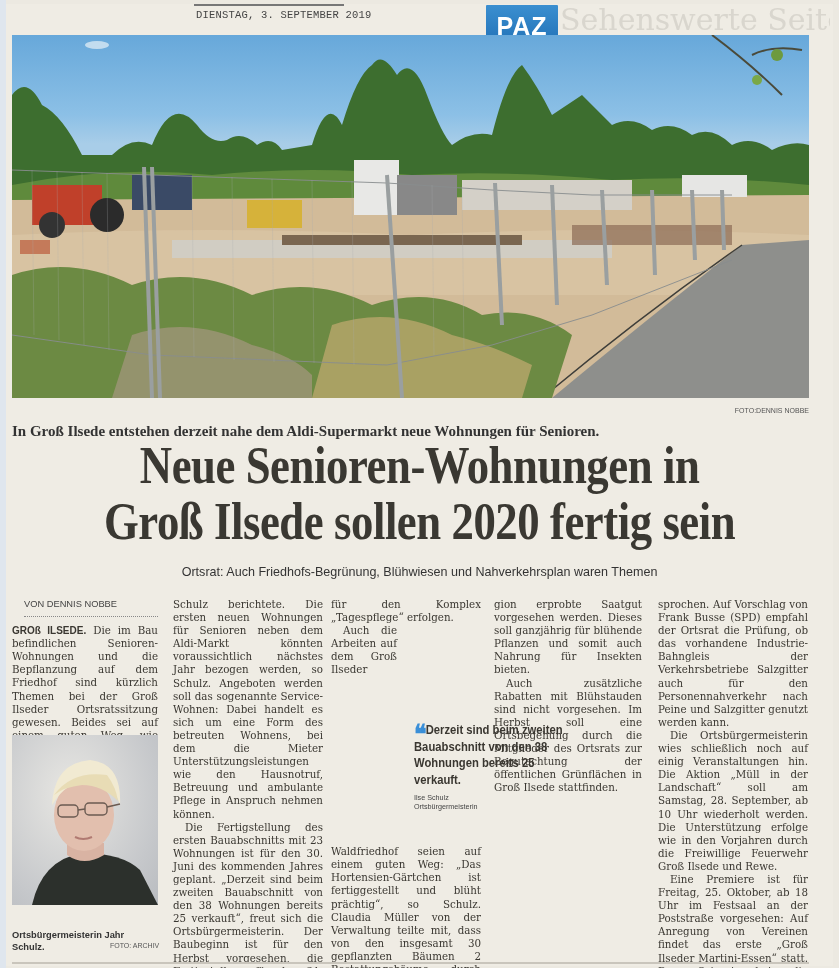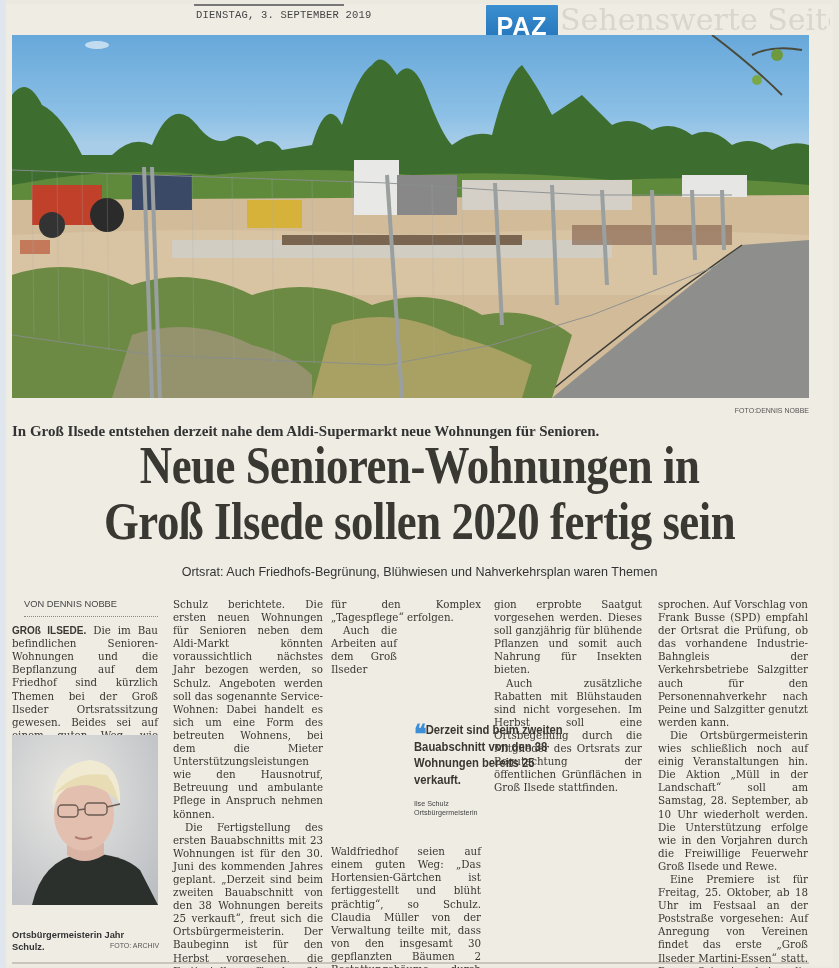--- a/index.html
+++ b/index.html
@@ -98,21 +98,21 @@
   }
   .pq-text {
     font-family:"Liberation Sans", sans-serif; font-weight:bold; font-size:12.5px; line-height:16.3px;
     color:#3a3731; transform: scaleX(0.9); transform-origin:0 0; width:170px;
   }
   .pq-quote-icon {
     display:inline-block; color:#3a8fd8; font-family:"DejaVu Serif", serif; font-weight:bold;
     font-size:26px; line-height:10px; vertical-align:-9px; margin-right:2px; letter-spacing:-3px;
   }
   .pq-author {
-    font-family:"Liberation Sans", sans-serif; font-size:7.2px; line-height:9px; color:#444; margin-top:11px;
+    font-family:"Liberation Sans", sans-serif; font-size:7.2px; line-height:9px; color:#444; margin-top:5px;
   }
   .bottom-rule { position:absolute; left:12px; top:962px; width:797px; height:2px; background:#c9c5bc; }
   .wrap-gap { float:right; width:84px; height:129px; }
   .wrap-gap4 { float:left; width:90px; height:112px; }
 </style>
 </head>
 <body>
 
 <div class="edge-left"></div>
 <div class="page"></div>

